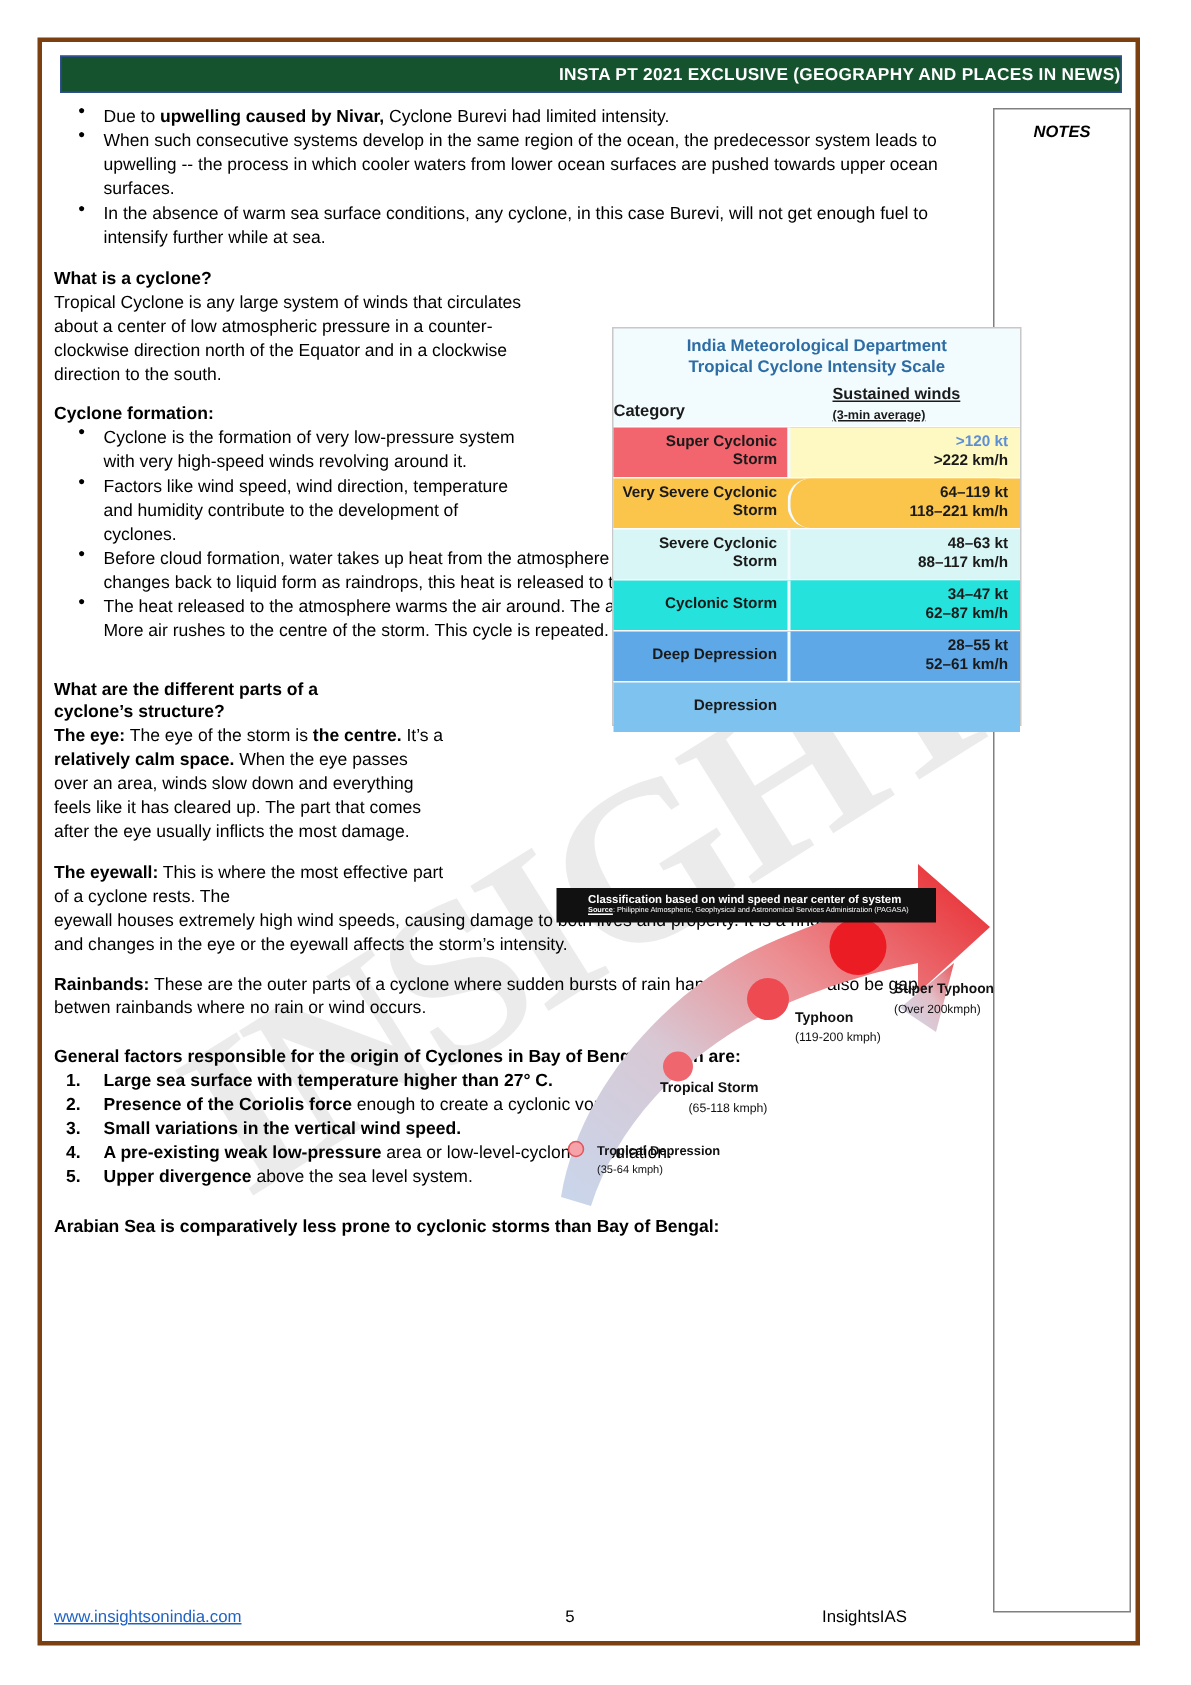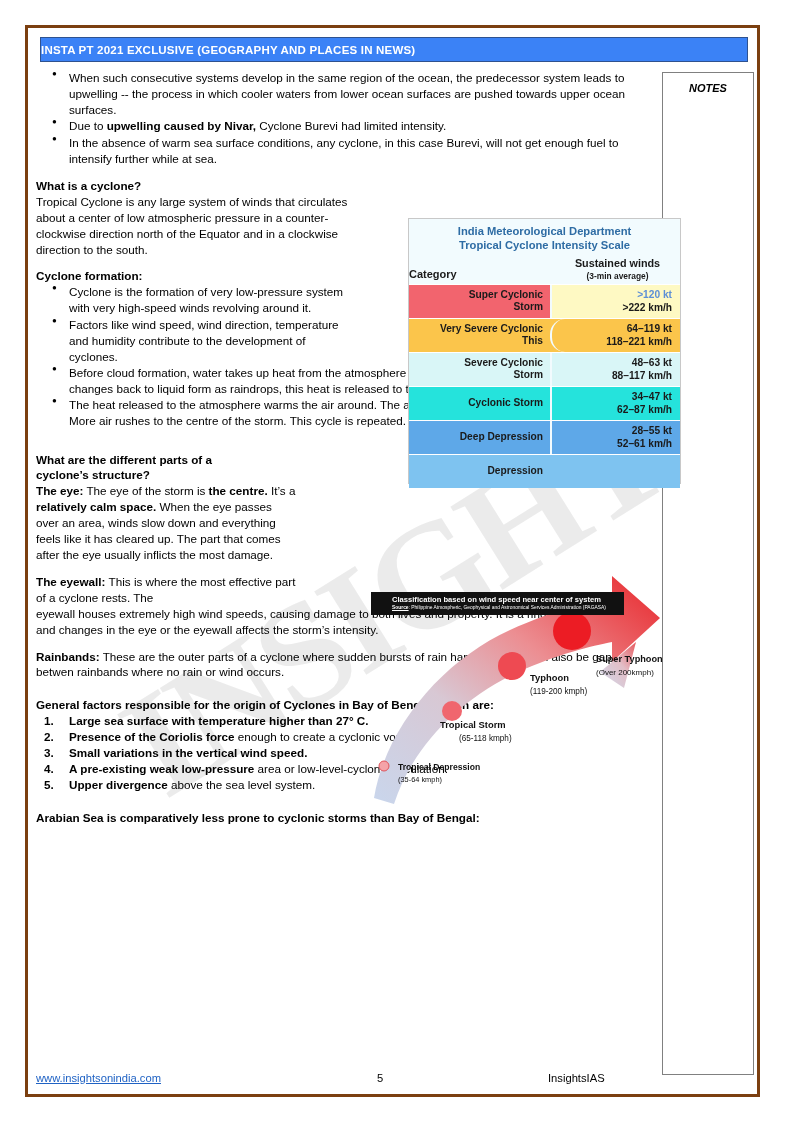--- a/index.html
+++ b/index.html
@@ -11,23 +11,23 @@
 
   
   #watermark{position:absolute;left:120px;top:520px;width:420px;height:330px;
              pointer-events:none;z-index:0;opacity:.10;
              font-family:"Liberation Serif",serif;font-size:150px;font-weight:bold;
              color:#444;transform:rotate(-32deg);white-space:nowrap;
              letter-spacing:-6px;}
 
   
   #hdr{position:absolute;left:12px;top:9px;width:708px;height:25px;
-       background:#3b82f6;border:1px solid #2F528F;box-sizing:border-box;
+       background:#14532d;border:1px solid #2F528F;box-sizing:border-box;
        color:#fff;font-size:11.5px;font-weight:bold;letter-spacing:.2px;
-       display:flex;align-items:center;justify-content:flex-start;z-index:3;}
+       display:flex;align-items:center;justify-content:flex-end;z-index:3;}
 
   
   #notes{position:absolute;left:634px;top:44px;width:92px;height:1003px;
          border:1px solid #808080;box-sizing:border-box;background:#fff;z-index:3;font-style:italic;}
   #notes .lbl{text-align:center;font-size:11px;font-weight:bold;margin-top:9px;}
 
   
   #content{position:absolute;left:8px;top:42px;width:620px;z-index:2;
            font-size:11.7px;line-height:1.36;}
 
@@ -49,27 +49,27 @@
   .narrow2{width:260px;}
 
   
   #imd{position:absolute;left:380px;top:190px;width:273px;height:266px;
        border:1px solid #C8C8C8;background:#F2FBFE;box-sizing:border-box;z-index:4;
        font-size:10.2px;font-weight:bold;color:#1a1a1a;}
   #imd .ttl{text-align:center;color:#2E6CA4;font-size:11.2px;font-weight:bold;
             line-height:1.28;padding:5px 4px 2px;}
   #imd .chead{display:flex;padding:2px 0 3px;}
   #imd .chead .c1{width:146px;text-align:left;font-size:11px;padding-top:11px;}
-  #imd .chead .c2{flex:1;text-align:center;}
+  #imd .chead .c2{flex:1;text-decoration:underline;}
   #imd .chead .c2 .a{font-size:10.8px;}
   #imd .chead .c2 .b2{font-size:8.4px;margin-top:2px;}
   #imd .row{display:flex;border-top:1px solid #ffffff;min-height:33px;}
   #imd .row .cat{width:116px;display:flex;align-items:center;justify-content:flex-end;
                  text-align:right;padding:3px 7px 3px 4px;box-sizing:border-box;
-                 line-height:1.22;margin-left:25px;}
+                 line-height:1.22;}
   #imd .row .win{flex:1;display:flex;flex-direction:column;align-items:flex-end;
                  justify-content:center;padding:3px 8px 3px 4px;box-sizing:border-box;
                  line-height:1.3;border-left:2px solid #F2FBFE;}
   #imd .r0{background:#F2646E;} #imd .r0 .win{background:#fef9c3;}
   #imd .r1{background:#FBC54B;} #imd .r1 .win{background:#FBC54B;border-radius:15px;}
   #imd .r2{background:#D9F6F7;} #imd .r2 .win{background:#D9F6F7;}
   #imd .r3{background:#25E3DC;} #imd .r3 .win{background:#25E3DC;}
   #imd .r4{background:#5EA8E8;} #imd .r4 .win{background:#5EA8E8;}
   #imd .r5{background:#7EC3F0;} #imd .r5 .win{background:#7EC3F0;}
   #imd .kt{color:#5C8FD6;}
@@ -105,24 +105,24 @@
   </div>
 
   <div id="notes">
     <div class="lbl">NOTES</div>
   </div>
 
   <div id="content">
 
     <ul class="b">
       <li>
+        <span>Due to <b>upwelling caused by Nivar,</b> Cyclone Burevi had limited intensity.</span>
+      </li>
+      <li>
         <span>When such consecutive systems develop in the same region of the ocean, the predecessor system leads to upwelling -- the process in which cooler waters from lower ocean surfaces are pushed towards upper ocean surfaces.</span>
-      </li>
-      <li>
-        <span>Due to <b>upwelling caused by Nivar,</b> Cyclone Burevi had limited intensity.</span>
       </li>
       <li>
         <span>In the absence of warm sea surface conditions, any cyclone, in this case Burevi, will not get enough fuel to intensify further while at sea.</span>
       </li>
     </ul>
 
     <div class="sp"></div>
 
     <div class="narrow">
       <p><b>What is a cyclone?</b></p>
@@ -218,21 +218,21 @@
       </div>
     </div>
     <div class="row r0">
       <div class="cat">Super Cyclonic Storm</div>
       <div class="win">
           <span class="kt">&gt;120 kt</span>
           <span>&gt;222 km/h</span>
         </div>
     </div>
     <div class="row r1">
-      <div class="cat">Very Severe Cyclonic This</div>
+      <div class="cat">Very Severe Cyclonic Storm</div>
       <div class="win">
           <span>64–119 kt</span>
           <span>118–221 km/h</span>
         </div>
     </div>
     <div class="row r2">
       <div class="cat">Severe Cyclonic Storm</div>
       <div class="win">
           <span>48–63 kt</span>
           <span>88–117 km/h</span>

